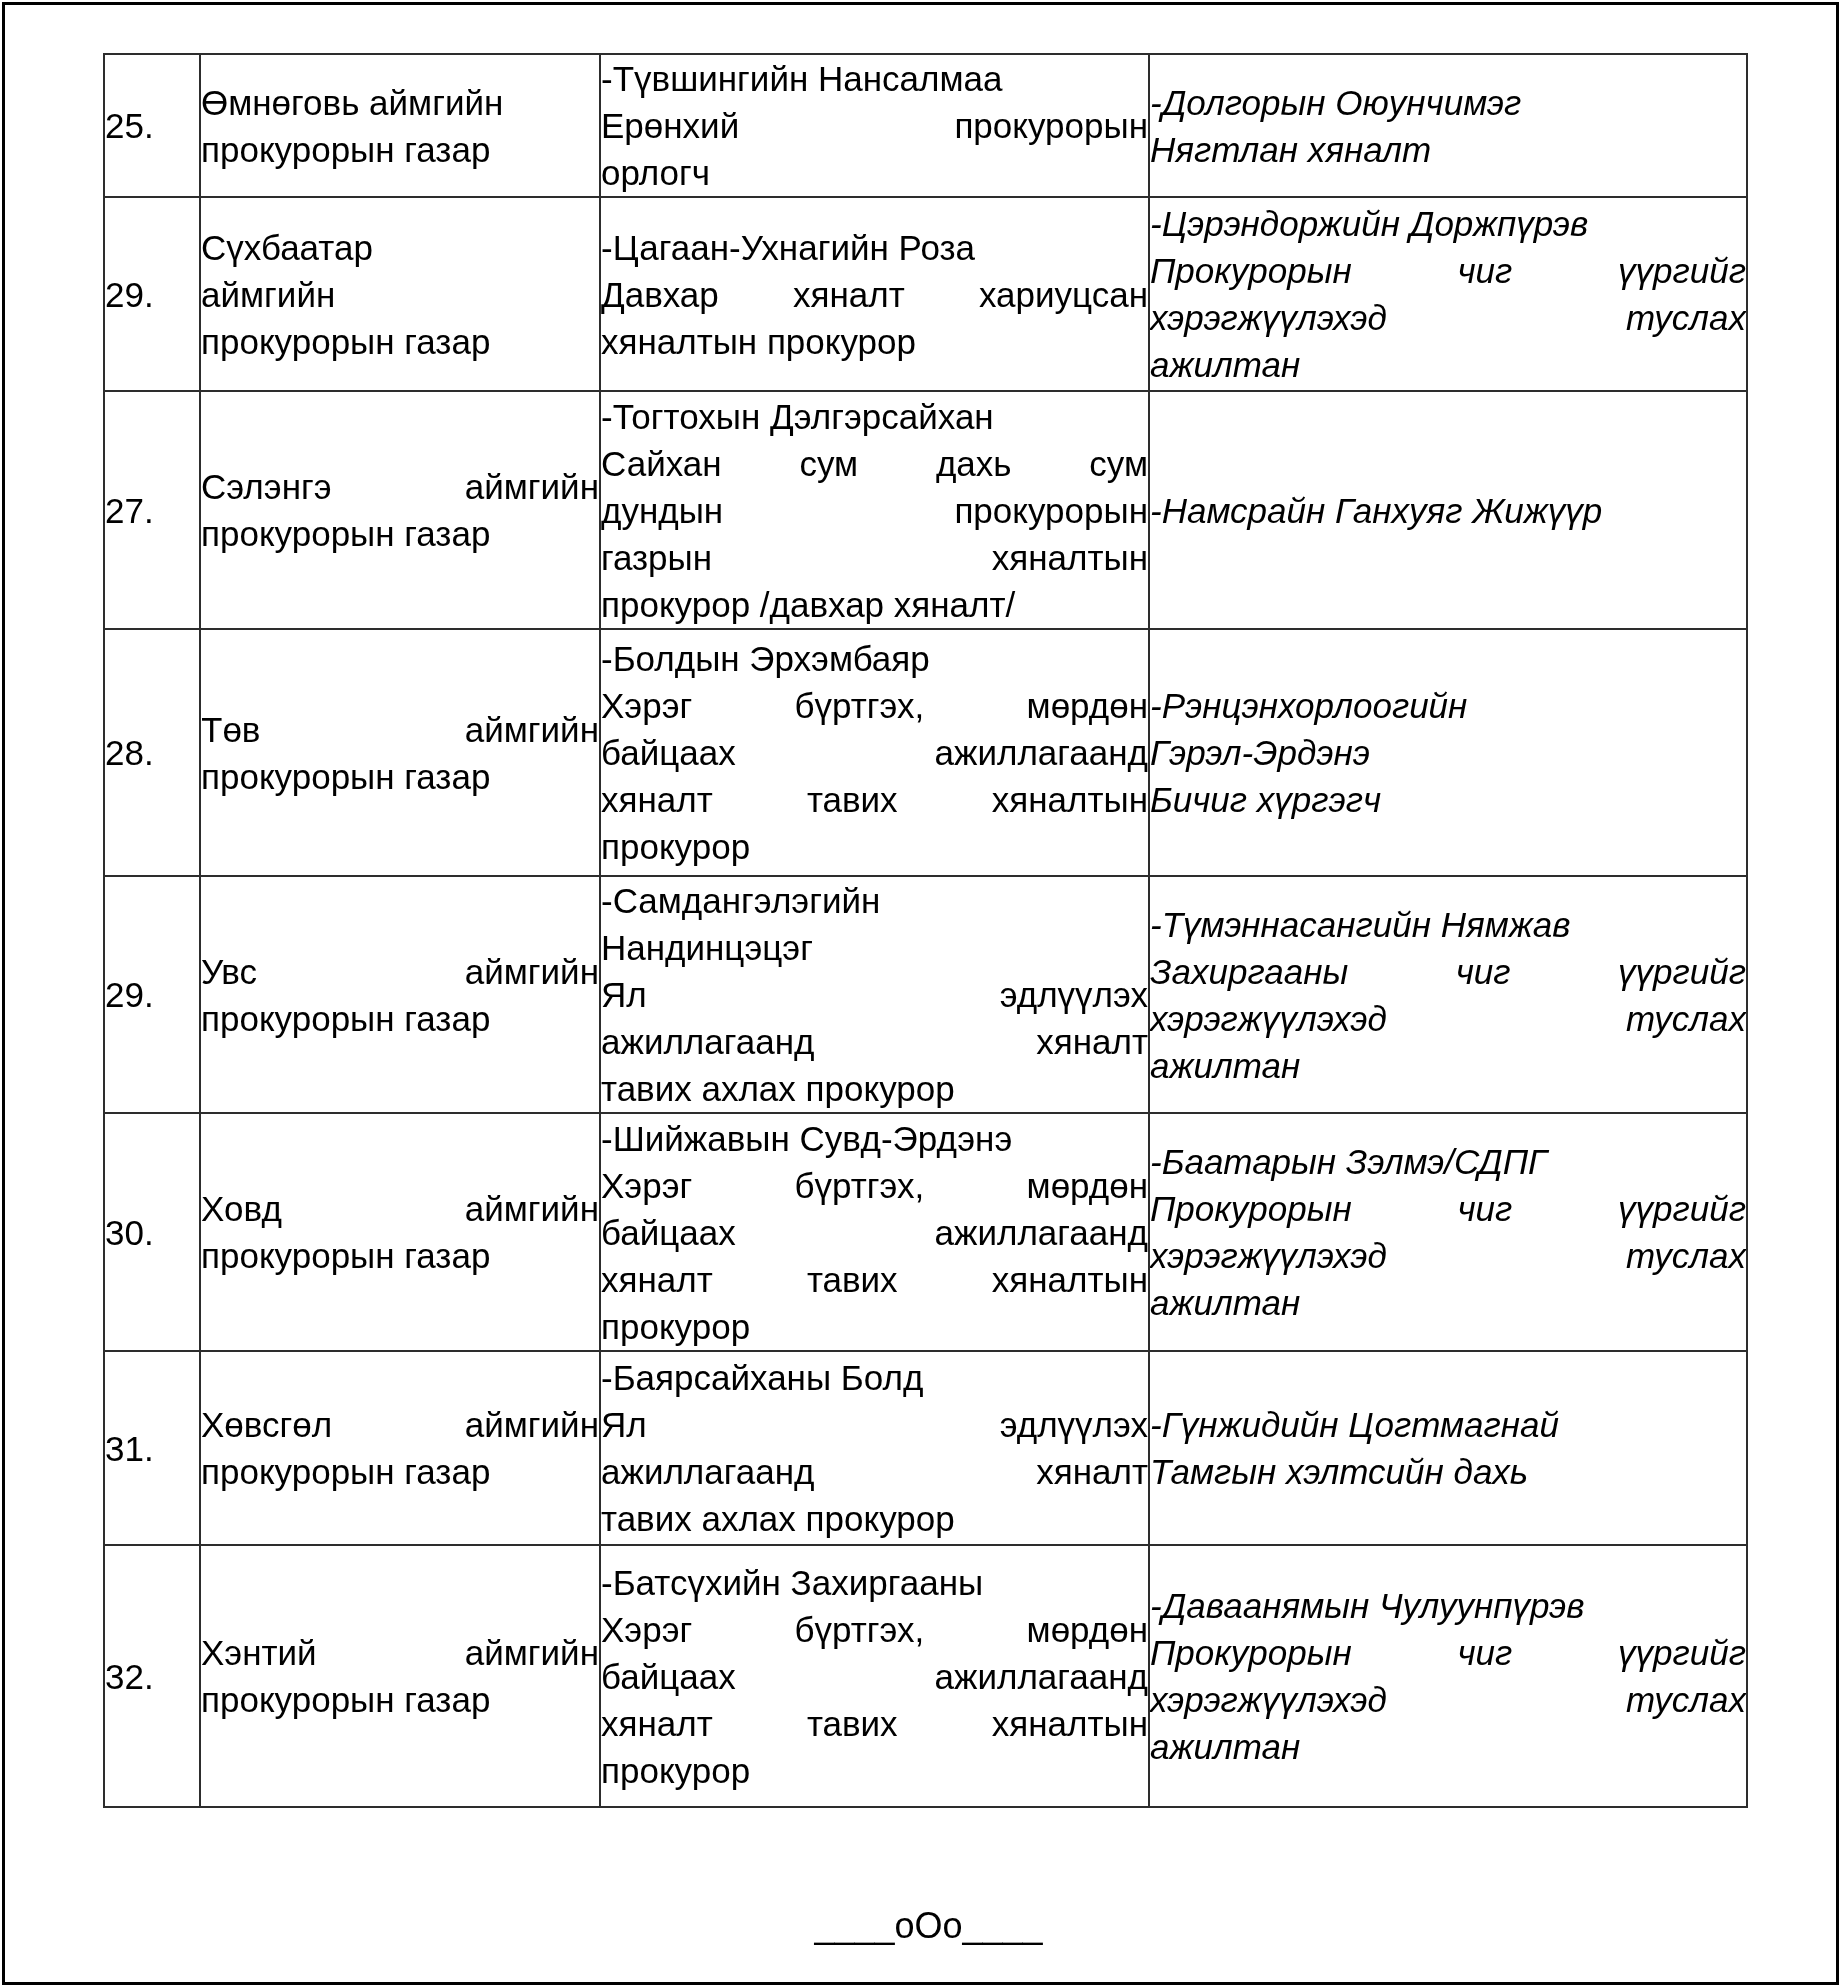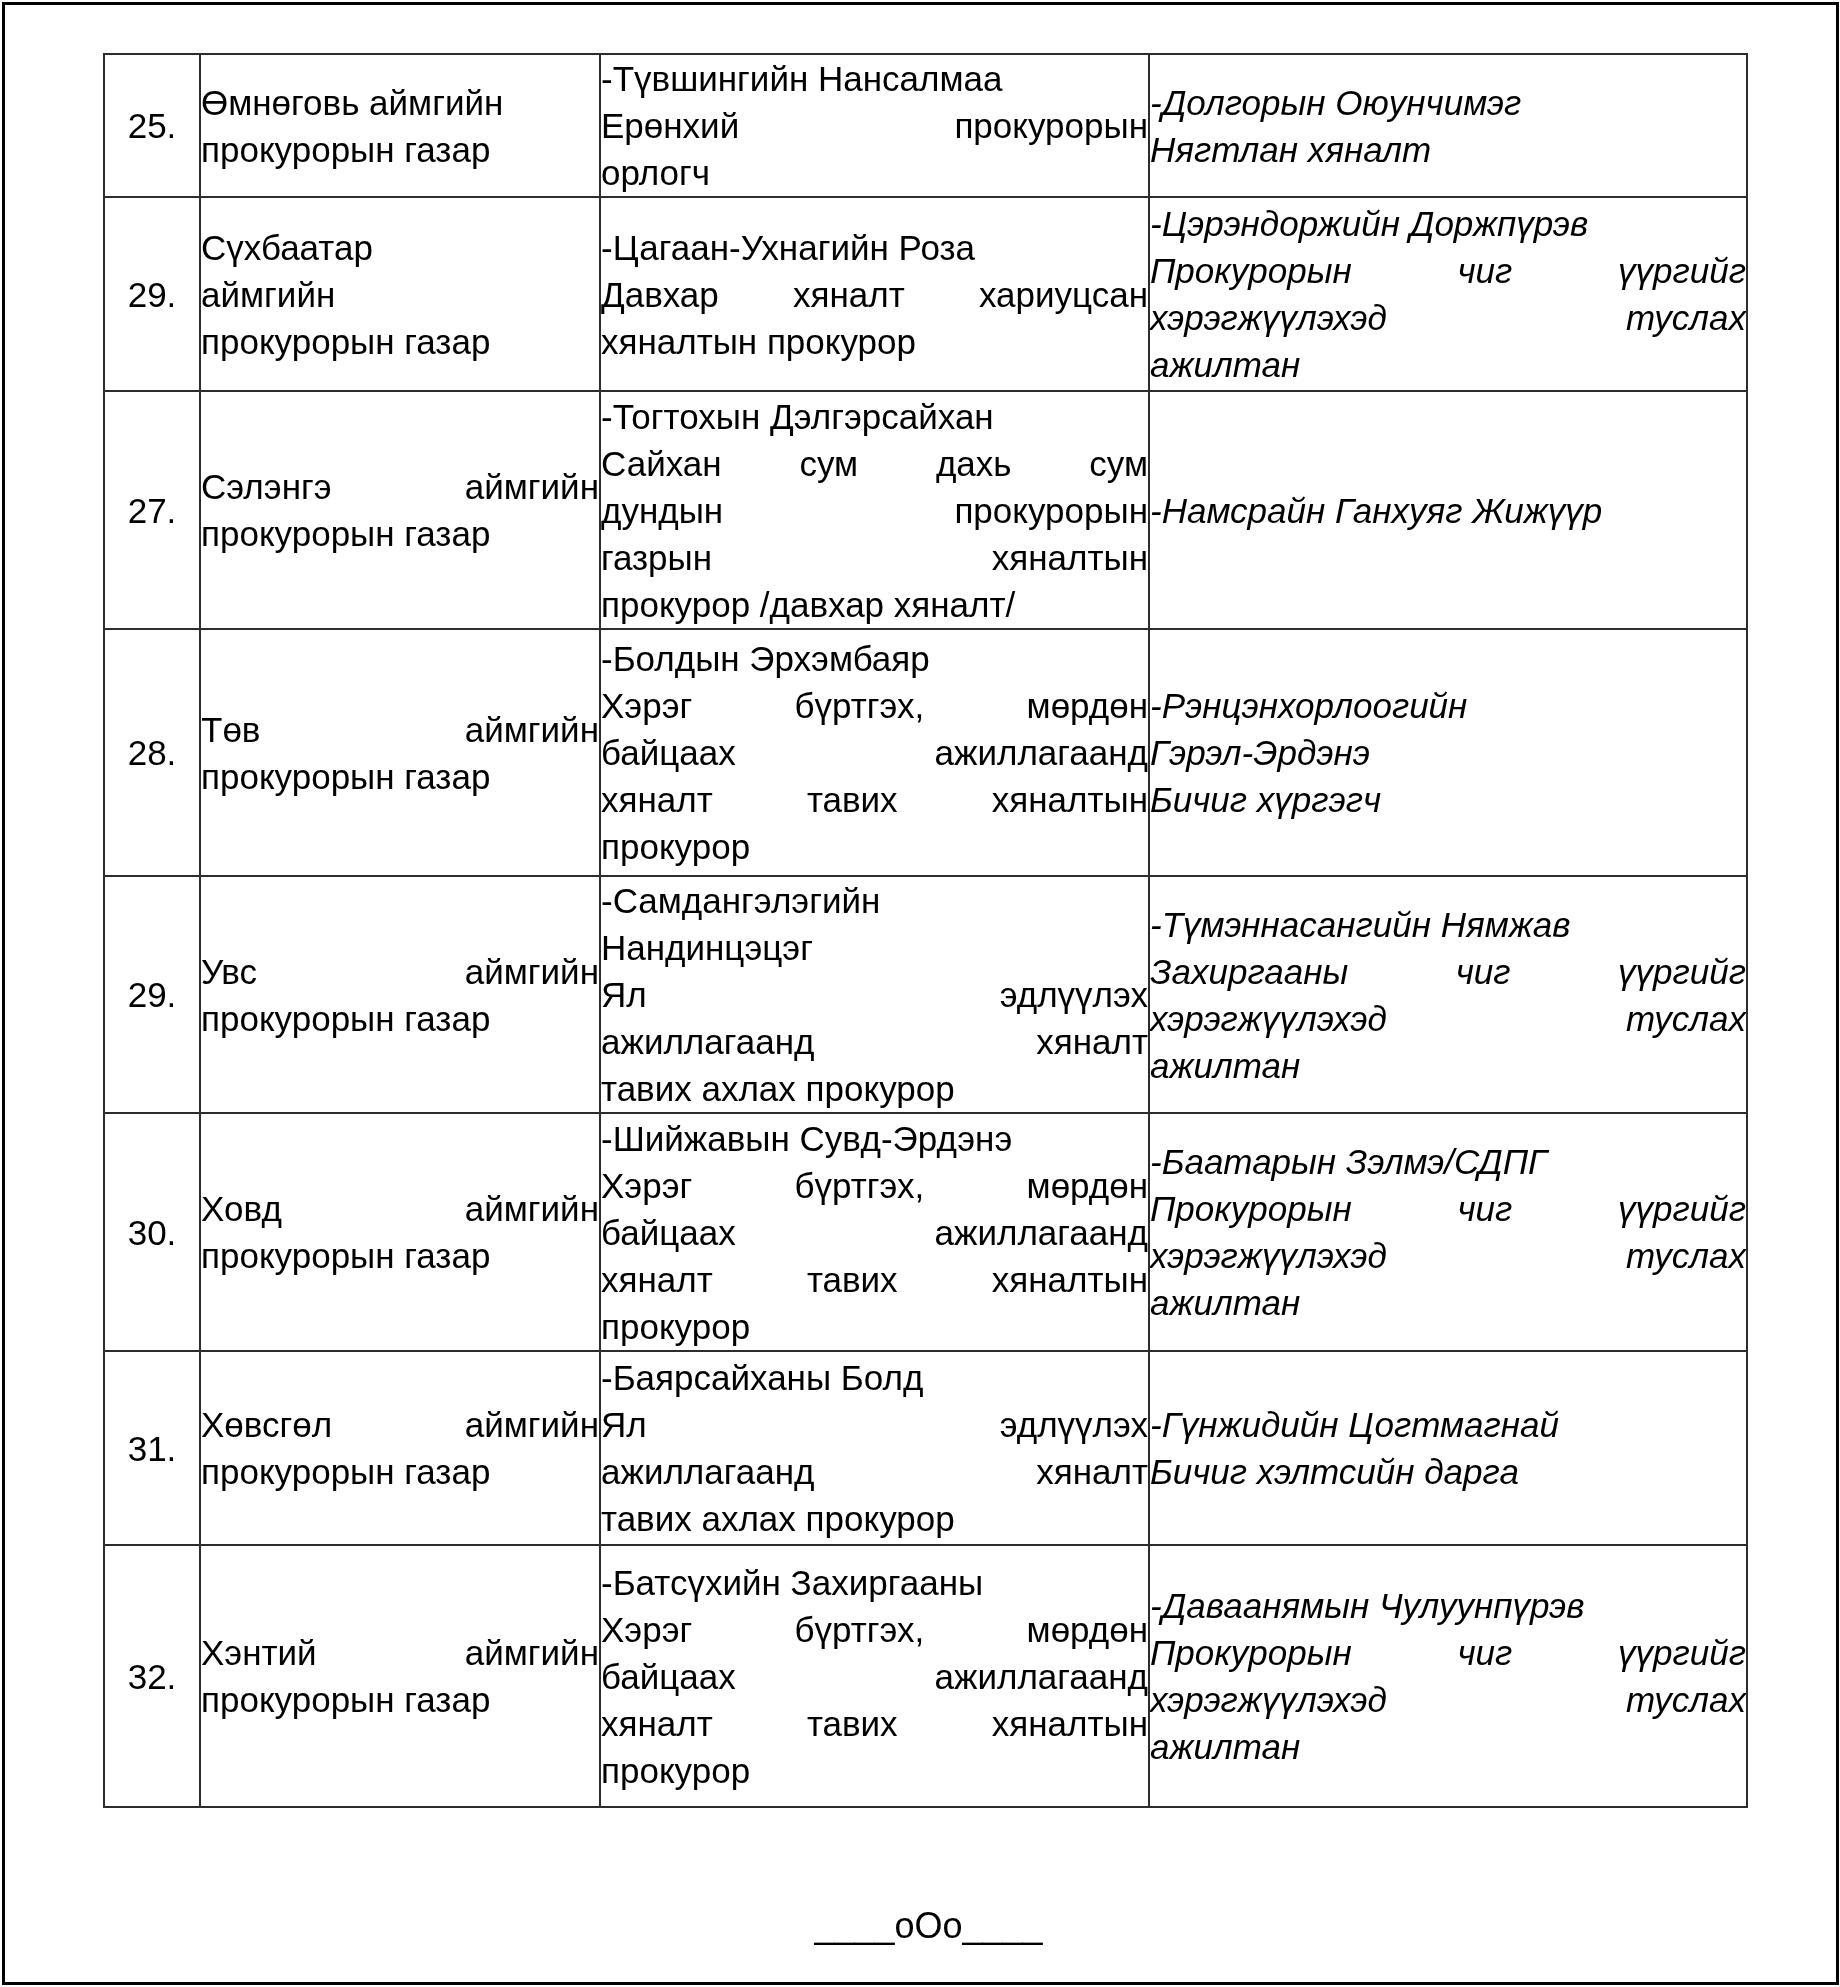--- a/index.html
+++ b/index.html
@@ -14,21 +14,21 @@
     position:absolute;left:103px;top:53px;width:1643px;
     border-collapse:collapse;table-layout:fixed;
   }
   table.staff-table td{
     border:2.9px solid #2d2d2d;
     vertical-align:middle;
     font-size:35px;line-height:47px;
     padding:0;
     overflow:hidden;
   }
-  td.cell-no{text-align:center;padding-right:5.8px;margin-left:12px;}
+  td.cell-no{padding-right:5.8px;margin-left:12px;}
   td.cell-org{padding:3.9px 13.6px 3.9px 16.5px;border-radius:26px;}
   td.cell-mid{padding:3.9px 10.7px 3.9px 12.6px;}
   td.cell-right{padding:3.9px 9.7px 3.9px 15.5px;font-style:italic;}
   .ln{text-align:left;white-space:normal;}
   .ln.j{text-align:justify;text-align-last:justify;}
   
   table.staff-table tr:nth-child(1){height:141px;}
   table.staff-table tr:nth-child(2){height:194px;}
   table.staff-table tr:nth-child(3){height:238px;}
   table.staff-table tr:nth-child(4){height:247px;}
@@ -172,21 +172,21 @@
           <div class="ln">прокурорын газар</div>
         </td>
         <td class="cell-mid">
           <div class="ln">-Баярсайханы Болд</div>
           <div class="ln j">Ял эдлүүлэх</div>
           <div class="ln j">ажиллагаанд хяналт</div>
           <div class="ln">тавих ахлах прокурор</div>
         </td>
         <td class="cell-right">
           <div class="ln">-Гүнжидийн Цогтмагнай</div>
-          <div class="ln">Бичиг хэлтсийн дарга</div>
+          <div class="ln">Тамгын хэлтсийн дахь</div>
         </td>
       </tr>
       <tr>
         <td class="cell-no">32.</td>
         <td class="cell-org">
           <div class="ln j">Хэнтий аймгийн</div>
           <div class="ln">прокурорын газар</div>
         </td>
         <td class="cell-mid">
           <div class="ln">-Батсүхийн Захиргааны</div>

